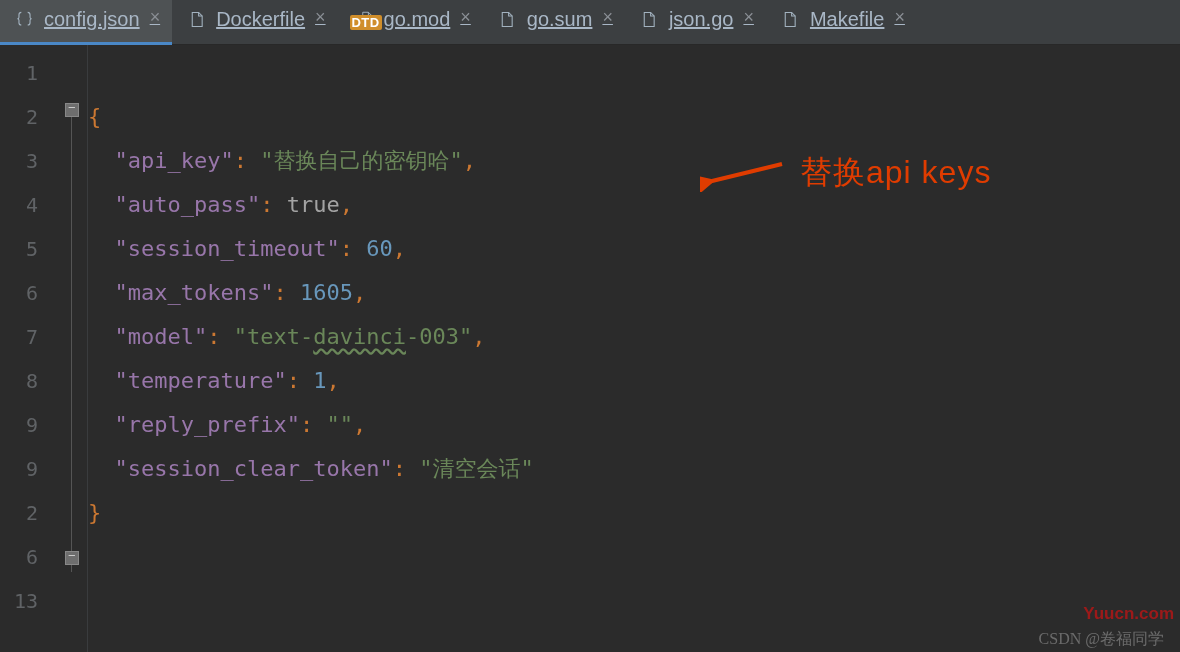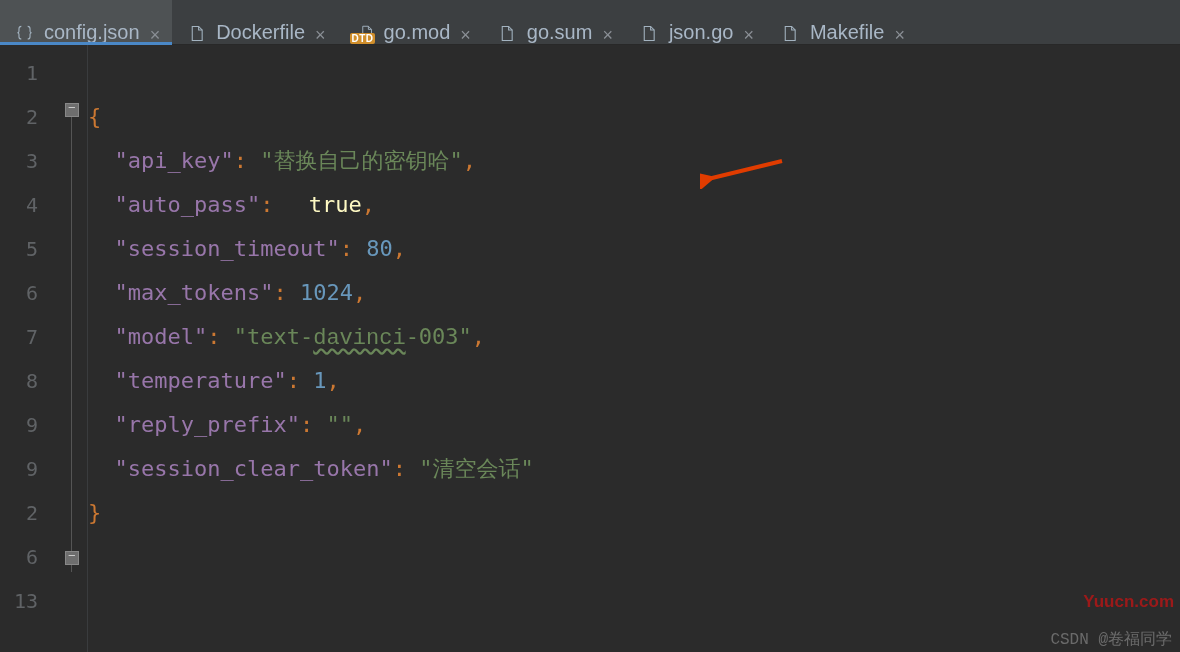--- a/index.html
+++ b/index.html
@@ -13,29 +13,30 @@
   }
   .tab-bar {
     display: flex;
     height: 45px;
     background: #3c3f41;
     border-bottom: 1px solid #282828;
     align-items: stretch;
   }
   .tab {
     display: flex;
-    align-items: flex-end;
+    align-items: flex-start;
     padding: 8px 12px 0 14px;
     gap: 10px;
     color: #a9b7c6;
     font-family: -apple-system, "Segoe UI", sans-serif;
     font-size: 20px;
     cursor: pointer;
     position: relative;
     white-space: nowrap;
+    text-decoration: underline;
   }
   .tab.active {
     background: #4e5254;
   }
   .tab.active::after {
     content: "";
     position: absolute;
     left: 0; right: 0; bottom: -1px;
     height: 3px;
     background: #4a88c7;
@@ -65,21 +66,21 @@
     position: absolute;
     top: 0; right: 0;
     width: 15px; height: 18px;
     color: #a3b3c0;
   }
   .dtd-badge {
     position: absolute;
     bottom: 0; left: -2px;
     background: #d08e2b;
     color: #fff;
-    font-size: 10px;
+    font-size: 13px;
     font-weight: 700;
     font-family: sans-serif;
     padding: 0 2px;
     border-radius: 2px;
     letter-spacing: 0.4px;
   }
   .editor {
     display: flex;
     height: calc(100% - 45px);
     background: #2b2b2b;
@@ -140,25 +141,24 @@
     height: 44px;
     line-height: 44px;
     white-space: pre;
   }
   .brace { color: #cc7832; }
   .key   { color: #9876aa; }
   .colon { color: #cc7832; }
   .comma { color: #cc7832; }
   .str   { color: #6a8759; }
   .num   { color: #6897bb; }
-  .bool  { color: #fef9c3; margin-left: 22px; }
+  .bool  { color: #a3a3a3; }
   .typo {
     text-decoration: underline wavy #6a8759;
     text-underline-offset: 4px;
-    font-family: Liberation Mono, monospace;
   }
   .annotation {
     position: absolute;
     top: 106px;
     left: 612px;
     display: flex;
     align-items: center;
     gap: 12px;
     pointer-events: none;
   }
@@ -166,33 +166,33 @@
     color: #e03c00;
     font-size: 32px;
     font-family: -apple-system, "PingFang SC", "Microsoft YaHei", sans-serif;
     font-weight: 400;
     letter-spacing: 1px;
   }
   .arrow-svg { width: 88px; height: 38px; }
   .watermark-right {
     position: absolute;
     right: 6px;
-    bottom: 40px;
+    bottom: 28px;
     color: #b01717;
     font-family: sans-serif;
     font-weight: 700;
     font-size: 17px;
     opacity: 0.85;
   }
   .watermark-bottom {
     position: absolute;
-    right: 8px;
+    right: 16px;
     bottom: 2px;
     color: #808080;
-    font-family: Liberation Mono, monospace;
+    font-family: Liberation Serif, serif;
     font-size: 16px;
     opacity: 0.75;
   }
 </style>
 </head>
 <body>
 
 <div class="tab-bar" id="tab-bar">
     <div class="tab active">
       <span class="file-icon json">
@@ -277,37 +277,38 @@
     <div class="fold-line"></div>
     <div class="fold-handle open-b"></div>
     <div class="fold-handle close-b"></div>
   </div>
   <div class="code" id="code-area">
 
     <div class="line"></div>
       <div class="line"><span class="brace">{</span></div>
       <div class="line">  <span class="key">"api_key"</span><span class="colon">:</span> <span class="str">"替换自己的密钥哈"</span><span class="comma">,</span></div>
       <div class="line">  <span class="key">"auto_pass"</span><span class="colon">:</span> <span class="bool">true</span><span class="comma">,</span></div>
-      <div class="line">  <span class="key">"session_timeout"</span><span class="colon">:</span> <span class="num">80</span><span class="comma">,</span></div>
-      <div class="line">  <span class="key">"max_tokens"</span><span class="colon">:</span> <span class="num">1024</span><span class="comma">,</span></div>
+      <div class="line">  <span class="key">"session_timeout"</span><span class="colon">:</span> <span class="num">60</span><span class="comma">,</span></div>
+      <div class="line">  <span class="key">"max_tokens"</span><span class="colon">:</span> <span class="num">1605</span><span class="comma">,</span></div>
       <div class="line">  <span class="key">"model"</span><span class="colon">:</span> <span class="str">"text-<span class="typo">davinci</span>-003"</span><span class="comma">,</span></div>
       <div class="line">  <span class="key">"temperature"</span><span class="colon">:</span> <span class="num">1</span><span class="comma">,</span></div>
       <div class="line">  <span class="key">"reply_prefix"</span><span class="colon">:</span> <span class="str">""</span><span class="comma">,</span></div>
       <div class="line">  <span class="key">"session_clear_token"</span><span class="colon">:</span> <span class="str">"清空会话"</span></div>
       <div class="line"><span class="brace">}</span></div>
       <div class="line"></div>
       <div class="line"></div>
       <div class="annotation">
       <svg class="arrow-svg" viewBox="0 0 88 38">
         <defs>
           <marker id="ah" markerWidth="8" markerHeight="8" refX="2" refY="4" orient="auto">
             <path d="M8,0 L0,4 L8,8 Z" fill="#e03c00"></path>
           </marker>
         </defs>
         <line x1="82" y1="10" x2="8" y2="28" stroke="#e03c00" stroke-width="4" marker-end="url(#ah)"></line>
       </svg>
+      <span class="annotation-text">替换api keys</span>
     </div>
 
   </div>
 </div>
 
 <div class="watermark-right">Yuucn.com</div>
 <div class="watermark-bottom">CSDN @卷福同学</div>
 
 </body></html>

